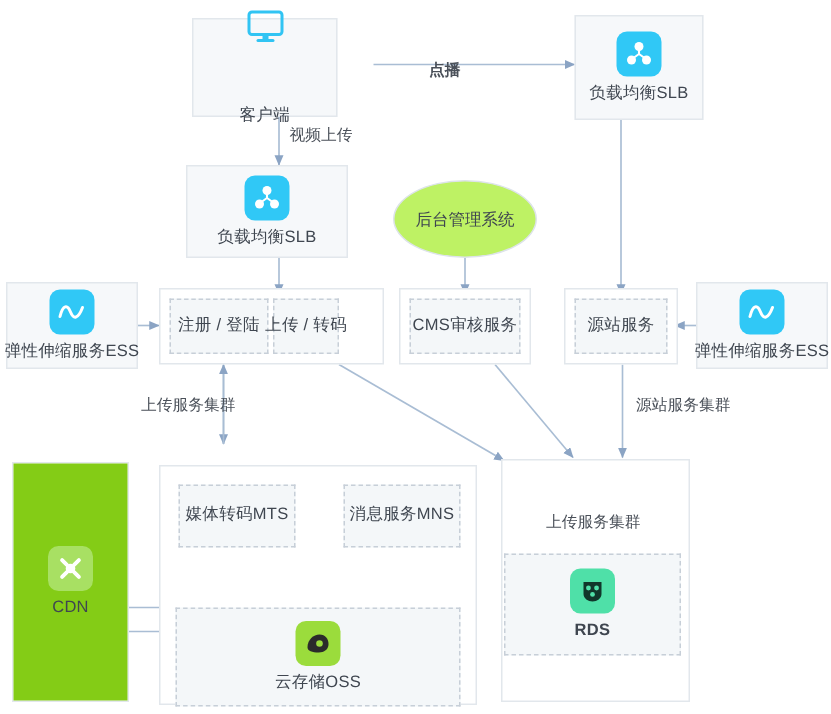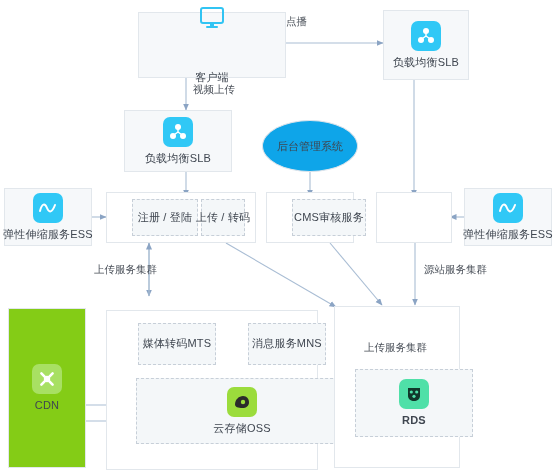--- a/index.html
+++ b/index.html
@@ -28,42 +28,41 @@
     border: 1px solid #e2e7ec;
     color: #3f4650;
     font-size: 11px;
     line-height: 1.25;
     text-align: center;
   }
   .node.white { background: #84cc16; }
   .node.dashed {
     background: #f4f7f9;
     border: 1px dashed #c7cfd8;
-    margin-left: 19px;
   }
   .node .label {
     margin-top: 5px;
     white-space: nowrap;
     letter-spacing: 0.2px;
   }
   .node .label.only {
     margin-top: 0;
   }
   .group {
     position: absolute;
     box-sizing: border-box;
     background: #ffffff;
     border: 1px solid #e2e7ec;
   }
   .ellipse {
     position: absolute;
     box-sizing: border-box;
     border: 1px solid #dde3ea;
     border-radius: 50%;
-    background: #0ea5e9;
+    background: #bef264;
     display: flex;
     align-items: center;
     justify-content: center;
     color: #3f4650;
     font-size: 11px;
   }
   
   .icon {
     display: block;
     line-height: 0;
@@ -136,21 +135,21 @@
 
       <path d="M267,364 L267,389" marker-end="url(#ah)"></path>
 
       <path d="M155,389 L155,364" marker-end="url(#ah)"></path>
 
       <path d="M78,405 L116,405" marker-end="url(#ah)"></path>
       <path d="M116,421 L78,421" marker-end="url(#ah)"></path>
     </g>
   </svg>
 
-  <div class="node" style="left:138px; top:12px; width:148px; height:66px;gap:36px;">
+  <div class="node" style="left:128px; top:12px; width:97px; height:66px;gap:36px;">
     <span class="icon">
       <svg width="26" height="24" viewBox="0 0 26 24">
         <rect x="2" y="2" width="22" height="15" rx="2" ry="2" fill="none" stroke="#31c4f3" stroke-width="2"></rect>
         <rect x="11" y="17" width="4" height="3" fill="#31c4f3"></rect>
         <rect x="7" y="20" width="12" height="2" rx="1" fill="#31c4f3"></rect>
       </svg>
     </span>
     <span class="label">客户端</span>
   </div>
 
@@ -198,20 +197,23 @@
   <div class="node dashed" style="left:182px; top:199px; width:44px; height:37px;">
     <span class="label only">上传 / 转码</span>
   </div>
 
   <div class="group" style="left:266px; top:192px; width:88px; height:51px;"></div>
   <div class="node dashed" style="left:273px; top:199px; width:74px; height:37px;">
     <span class="label only">CMS审核服务</span>
   </div>
 
   <div class="group" style="left:376px; top:192px; width:76px; height:51px;"></div>
+  <div class="node dashed" style="left:383px; top:199px; width:62px; height:37px;">
+    <span class="label only">源站服务</span>
+  </div>
 
   <div class="node" style="left:464px; top:188px; width:88px; height:58px;">
     <span class="icon icon-sq cyan">
       <svg width="20" height="20" viewBox="0 0 20 20">
         <path d="M2 13 C4 5, 7 5, 9 10 C11 15, 14 15, 17 7" stroke="#ffffff" stroke-width="2" fill="none" stroke-linecap="round"></path>
       </svg>
     </span>
     <span class="label">弹性伸缩服务ESS</span>
   </div>
 
@@ -226,21 +228,21 @@
     <span class="label">CDN</span>
   </div>
 
   <div class="group" style="left:106px; top:310px; width:212px; height:160px;"></div>
   <div class="node dashed" style="left:229px; top:323px; width:78px; height:42px;">
     <span class="label only">消息服务MNS</span>
   </div>
   <div class="node dashed" style="left:119px; top:323px; width:78px; height:42px;">
     <span class="label only">媒体转码MTS</span>
   </div>
-  <div class="node dashed" style="left:117px; top:378px; width:212px; height:66px;">
+  <div class="node dashed" style="left:117px; top:405px; width:190px; height:66px;">
     <span class="icon icon-sq ossg">
       <svg width="20" height="20" viewBox="0 0 20 20">
         <path d="M3 12.5 C3 7.5, 7 4, 11 4 C15 4, 17 7, 17 10.5 C17 14, 14 16, 10.5 16 C6 16, 3 15, 3 12.5 Z" fill="#2b2b2b"></path>
         <circle cx="11" cy="10" r="2.2" fill="#9bdc3c"></circle>
       </svg>
     </span>
     <span class="label">云存储OSS</span>
   </div>
 
   <div class="group" style="left:334px; top:306px; width:126px; height:162px;"></div>
@@ -250,18 +252,18 @@
       <svg width="20" height="20" viewBox="0 0 20 20">
         <path d="M4 4 L16 4 L16 12 C16 15, 13 17, 10 17 C7 17, 4 15, 4 12 Z" fill="#11372b"></path>
         <circle cx="7.3" cy="8" r="1.6" fill="#4fe0a8"></circle>
         <circle cx="12.7" cy="8" r="1.6" fill="#4fe0a8"></circle>
         <circle cx="10" cy="12.3" r="1.6" fill="#4fe0a8"></circle>
       </svg>
     </span>
     <span class="label">RDS</span>
   </div>
 
-  <div class="edge-label" style="left:286px; top:15px;">点播</div>
+  <div class="edge-label" style="left:286px; top:40px;font-weight:bold;">点播</div>
   <div class="edge-label" style="left:193px; top:83px;">视频上传</div>
   <div class="edge-label" style="left:94px; top:263px;">上传服务集群</div>
   <div class="edge-label" style="left:424px; top:263px;">源站服务集群</div>
 
 </div>
 
 </body></html>

